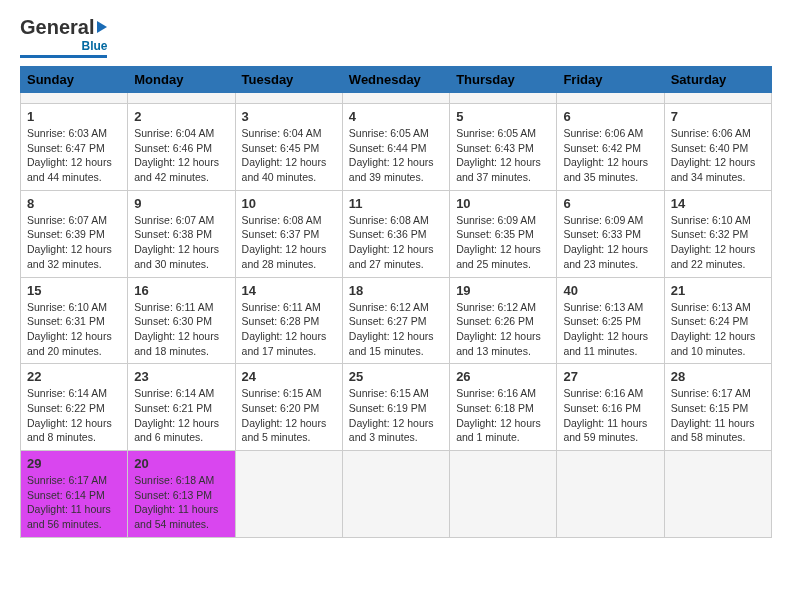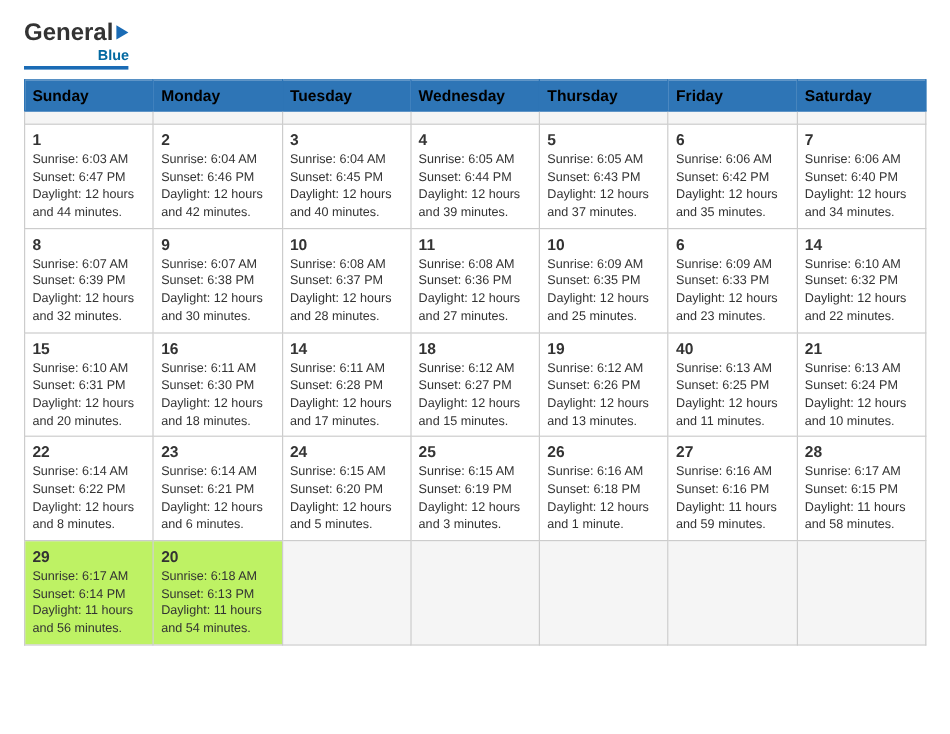--- a/index.html
+++ b/index.html
@@ -49,21 +49,21 @@
     }
     .calendar td {
       border: 1px solid #ccc;
       vertical-align: top;
       padding: 5px 6px;
       width: 14.28%;
       min-height: 80px;
       background: #fff;
     }
     .calendar tr:last-child td {
-      background: #bef264;
+      background: #d946ef;
     }
     .day-num {
       font-size: 13px;
       font-weight: bold;
       color: #333;
       display: block;
       margin-bottom: 2px;
     }
     .day-info {
       color: #333;

